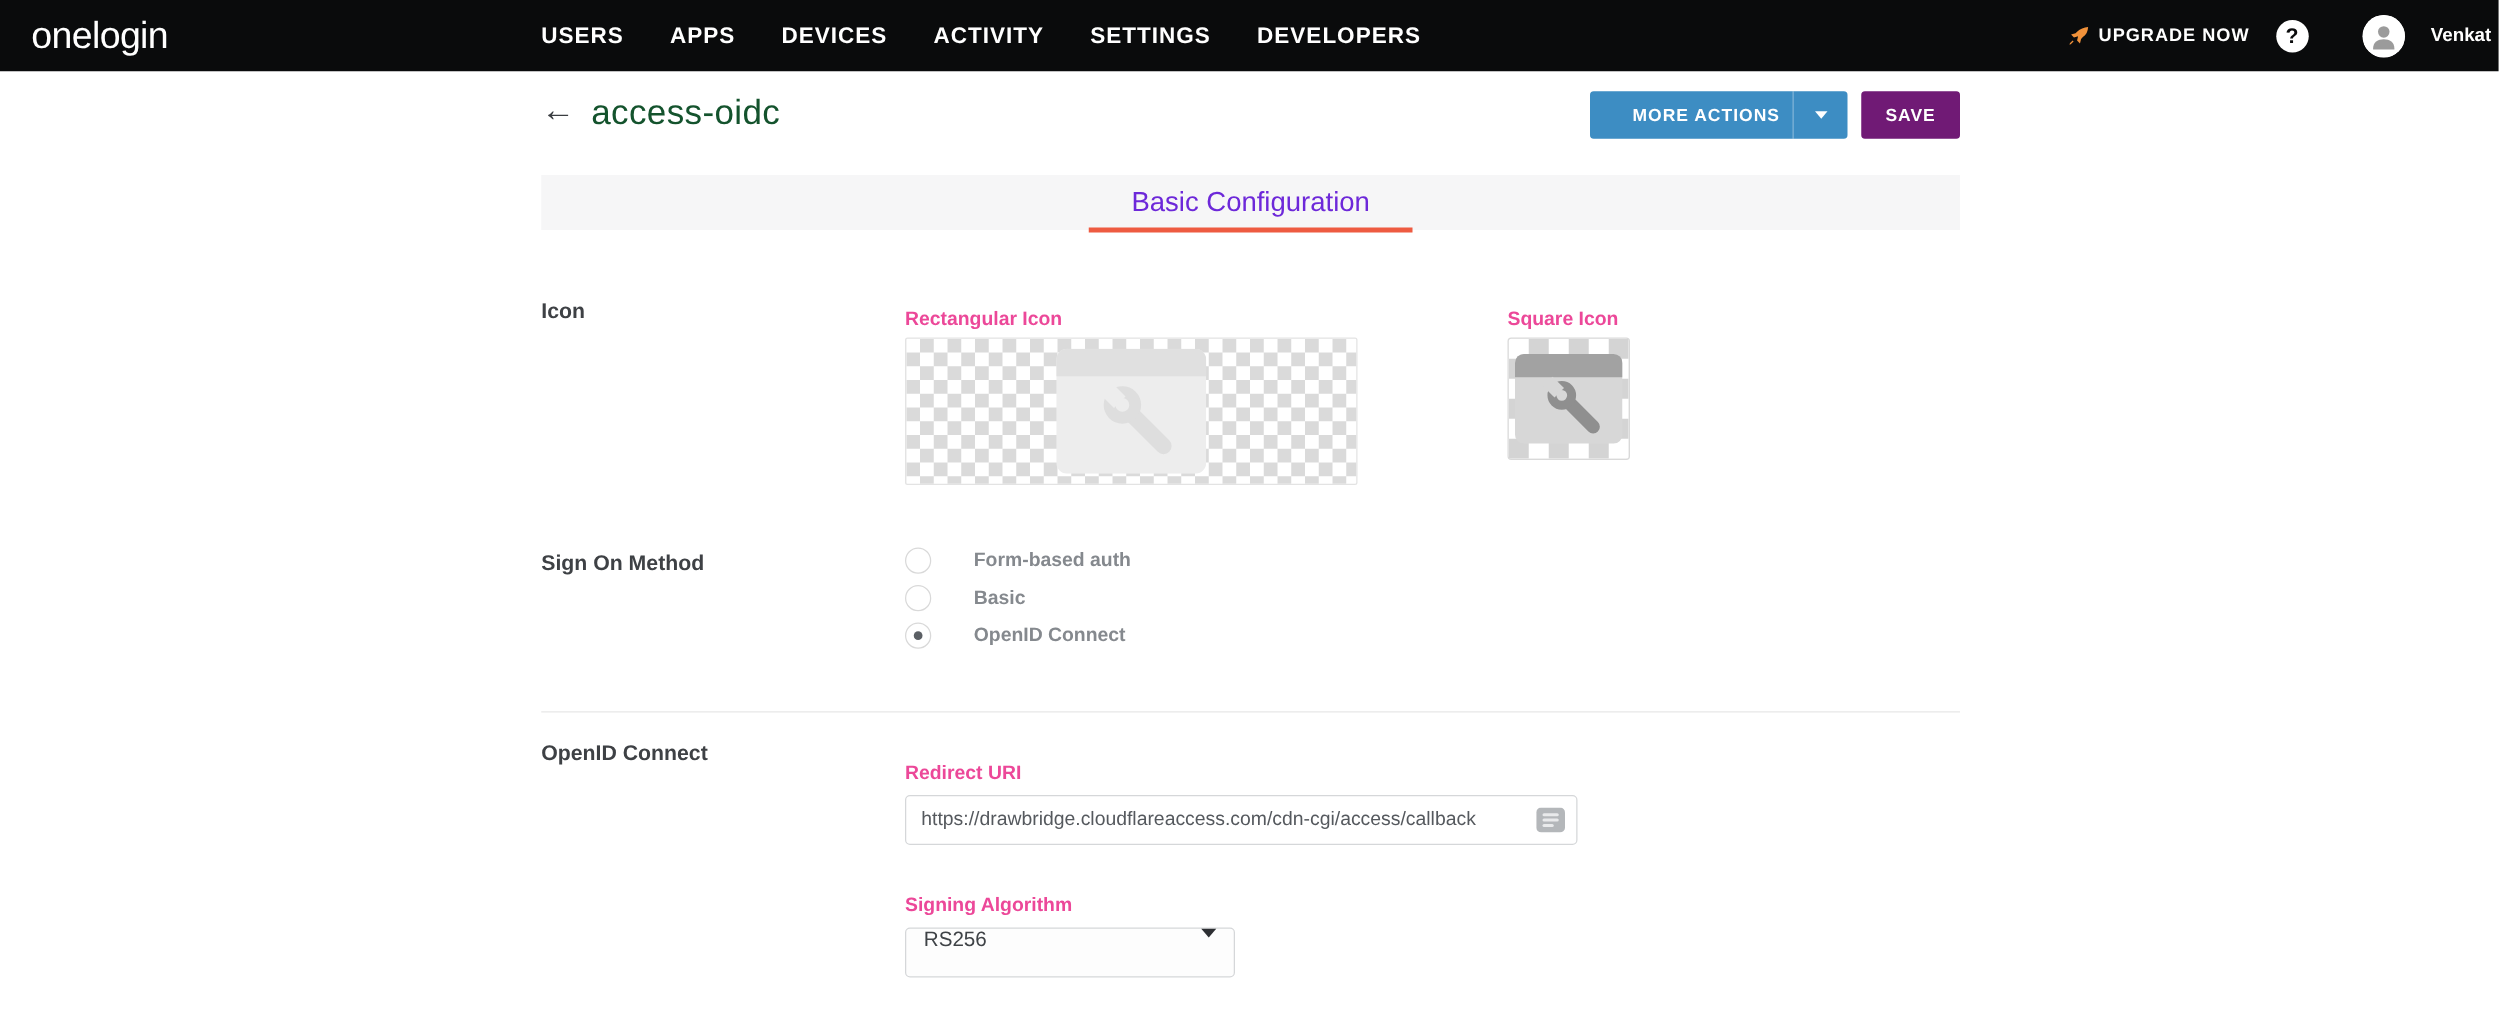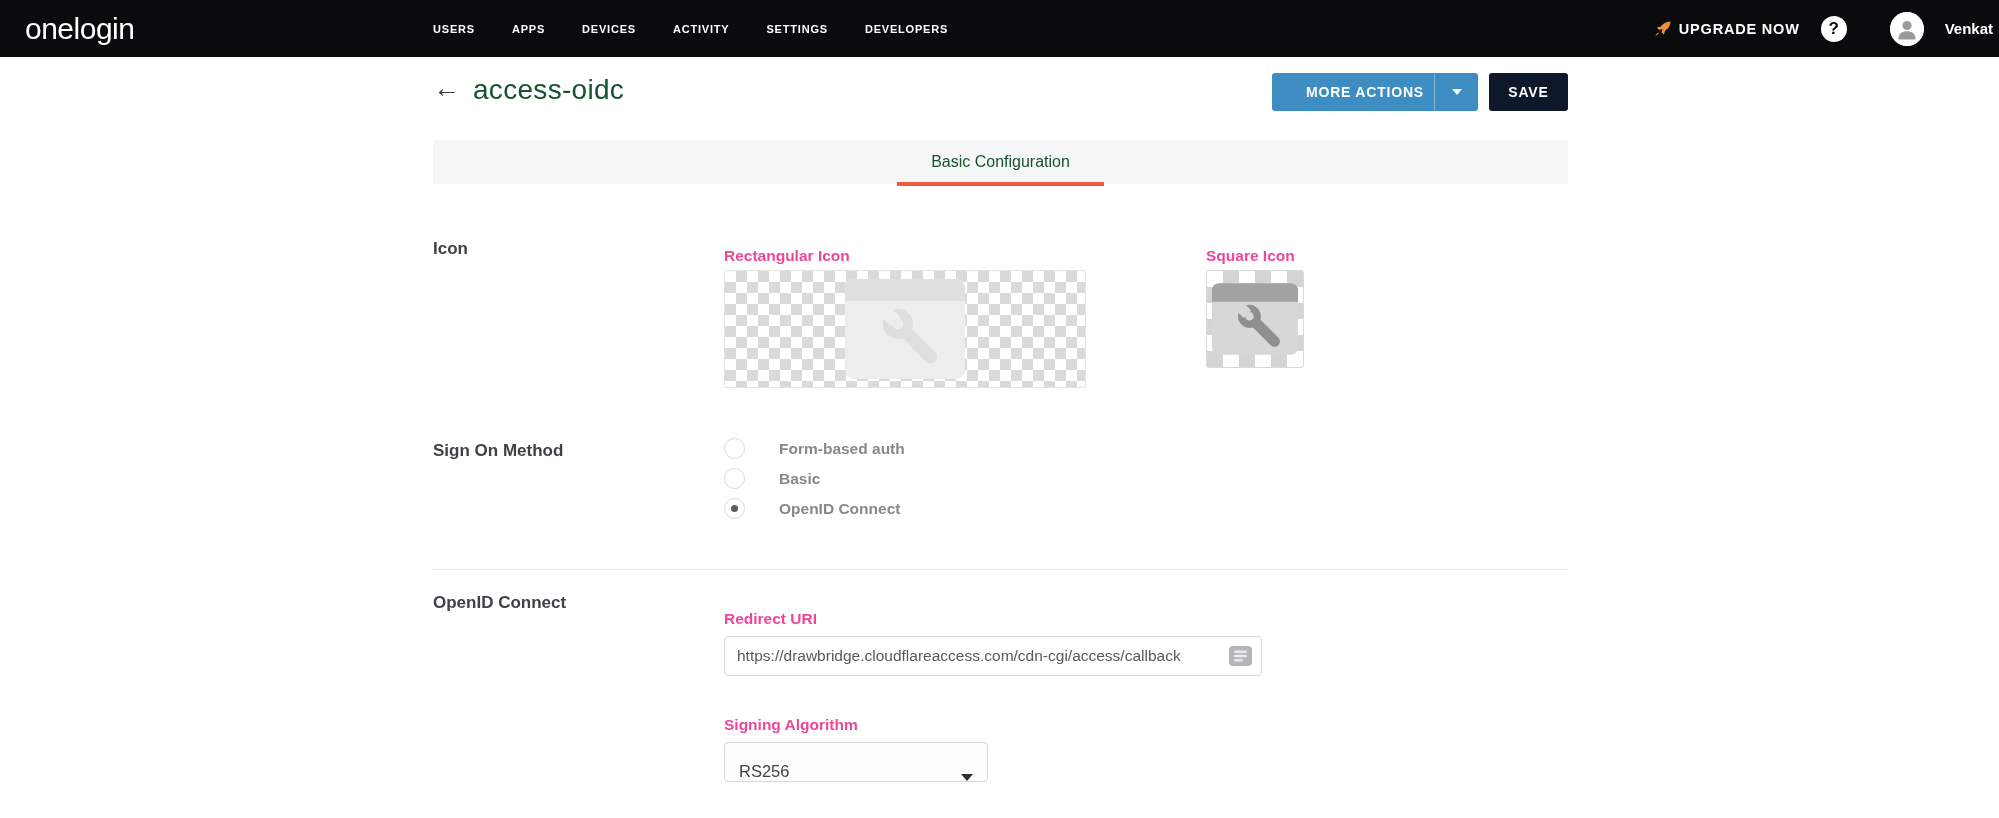--- a/index.html
+++ b/index.html
@@ -19,21 +19,21 @@
   }
   .logo {
     position:absolute; left:25px; top:50%; transform:translateY(-50%);
     color:#ffffff; font-size:30px; font-weight:500; letter-spacing:-0.5px;
   }
   .nav-items {
     position:absolute; left:433px; top:0; height:57px;
     display:flex; align-items:center; gap:37px;
   }
   .nav-item {
-    color:#ffffff; font-size:11px; font-weight:700; letter-spacing:0.8px;
+    color:#ffffff; font-size:18px; font-weight:700; letter-spacing:0.8px;
     cursor:pointer; white-space:nowrap;
   }
   .nav-right {
     position:absolute; right:6px; top:0; height:57px;
     display:flex; align-items:center; gap:21px;
   }
   .upgrade {
     display:flex; align-items:center; gap:7px; cursor:pointer;
   }
   .upgrade-label {
@@ -70,30 +70,30 @@
   }
   .btn-more-label { flex:1; display:flex; align-items:center; justify-content:center;margin-left:24px; }
   .btn-more-caret {
     width:44px; display:flex; align-items:center; justify-content:center;
     border-left:1px solid rgba(255,255,255,0.35);
   }
   .caret-down {
     width:0; height:0; border-left:5px solid transparent; border-right:5px solid transparent;
     border-top:6px solid #ffffff;
   }
-  .btn-save { background:#0f172a; width:79px; }
+  .btn-save { background:#701a75; width:79px; }
 
   
   .tabbar {
     position:absolute; left:0; top:83px; width:1135px; height:44px;
     background:#f6f6f7; display:flex; align-items:center; justify-content:center;
   }
   .tab {
     position:relative; height:44px; display:flex; align-items:center;
-    padding:0 34px; font-size:16px; color:#14532d; cursor:pointer;
+    padding:0 34px; font-size:22px; color:#6d28d9; cursor:pointer;
   }
   .tab.active::after {
     content:""; position:absolute; left:0; right:0; bottom:-2px; height:4px;
     background:#ee5b41;
   }
 
   
   .section-label { position:absolute; left:0; font-size:17px; font-weight:600; color:#3e4145; }
   .field-label { position:absolute; font-size:15.5px; font-weight:600; color:#ec4899; }
 
@@ -130,21 +130,21 @@
   .uri-input {
     width:100%; height:100%; border:1px solid #d5d7d9; border-radius:4px;
     font-family:"Liberation Sans", sans-serif;
     font-size:15.5px; color:#55595e; padding:0 36px 0 12px; background:#ffffff; outline:none;
   }
   .fill-icon { position:absolute; right:10px; top:10px; width:23px; height:20px; }
 
   .select-box {
     position:absolute; left:291px; top:685px; width:264px; height:40px;
     border:1px solid #d5d7d9; border-radius:4px; background:#fdfdfd;
-    display:flex; align-items:flex-end; padding:0 14px; cursor:pointer;
+    display:flex; align-items:flex-start; padding:0 14px; cursor:pointer;
   }
   .select-value { font-size:16.5px; color:#3f4347; font-weight:500; flex:1; }
   .select-caret {
     width:0; height:0; border-left:6px solid transparent; border-right:6px solid transparent;
     border-top:7px solid #2d2f33;
   }
 </style>
 </head>
 <body>
 

